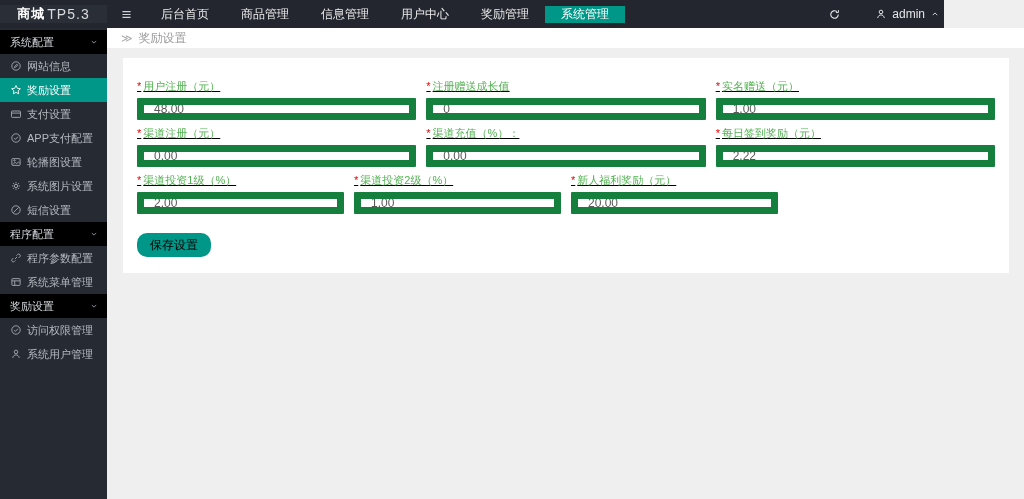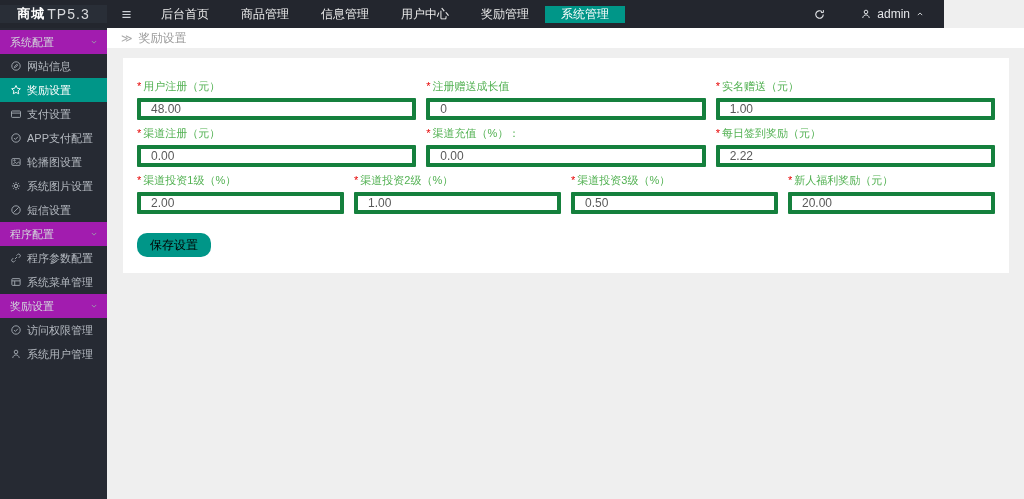--- a/index.html
+++ b/index.html
@@ -10,49 +10,49 @@
   .topbar { position:absolute; left:0; top:0; width:944px; height:28px;
     background:#23262e; display:flex; align-items:center; z-index:3; }
   .logo { width:107px; background:#292e37; color:#fff; font-size:13px; font-weight:bold;
     display:flex; align-items:center; justify-content:center; letter-spacing:1px; }
   .logo sup { font-size:14px; font-weight:normal; margin-left:2px; color:#d8dadd; }
   .burger { width:38px; display:flex; align-items:center; justify-content:center; color:#cfd3d9; cursor:pointer; }
   .topnav { display:flex; align-items:stretch; }
   .topnav-item { padding:0 16px; display:flex; align-items:center; color:#ececec;
     font-size:12px; cursor:pointer; }
   .topnav-item.active { background:#009688; color:#fff; }
-  .topbar-right { margin-left:auto; display:flex; align-items:center; padding-right:19px; color:#e4e6e9; }
+  .topbar-right { margin-left:auto; display:flex; align-items:center; padding-right:4px; color:#e4e6e9; }
   .refresh { width:30px; display:flex; align-items:center; justify-content:center; cursor:pointer; margin-right:26px; }
   .admin { display:flex; align-items:center; gap:5px; font-size:12px; cursor:pointer; }
 
   
   .sidebar { position:absolute; left:0; top:28px; width:107px; bottom:0;
     background:#262a33; z-index:2; padding-top:2px; }
   .side-header { height:24px; display:flex; align-items:center; padding:0 8px 0 10px;
-    background:#a21caf; color:#d2d6db; font-size:11px; cursor:pointer; }
+    background:#000000; color:#d2d6db; font-size:11px; cursor:pointer; }
   .side-header .chev { margin-left:auto; color:#9aa0a8; }
   .side-item { height:24px; display:flex; align-items:center; padding-left:10px;
     color:#b5bac1; font-size:11px; cursor:pointer; white-space:nowrap; }
   .side-item .ic { width:12px; height:12px; margin-right:5px; flex:0 0 auto; color:#a5abb3; display:flex; }
   .side-item.active { background:#009688; color:#fff; }
   .side-item.active .ic { color:#fff; }
   svg { display:block; }
 
   
   .main { position:absolute; left:107px; top:28px; right:0; bottom:0; background:#efefef; }
   .breadcrumb { height:20px; background:#fff; display:flex; align-items:center;
     padding-left:14px; font-size:12px; color:#999; }
   .breadcrumb .sym { margin-right:6px; color:#aaa; font-size:11px; }
-  .card { margin:10px 15px 0 16px; background:#fff; padding:22px 14px 16px 14px; min-height:207px; }
+  .card { margin:10px 15px 0 16px; background:#fff; padding:22px 14px 16px 14px; min-height:207px;text-decoration:underline; }
 
   .form-row { display:grid; grid-template-columns:repeat(3,1fr); gap:0 10px; margin-bottom:7px; }
   .form-row.cols4 { grid-template-columns:repeat(4,1fr); }
   .field label { display:block; font-size:11px; line-height:12px; color:#52b152; margin-bottom:6px; }
   .field .req { color:#e60000; margin-right:2px; font-size:11px; }
-  .field input { width:100%; height:22px; border:4px solid #15803d; background:#fff;
+  .field input { width:100%; height:22px; border:7px solid #15803d; background:#fff;
     font-size:12px; color:#595959; padding:0 10px; outline:none; border-radius:1px;
     font-family:"Liberation Sans","DejaVu Sans",sans-serif; }
 
   .save-btn { margin-top:12px; background:#009688; color:#000000; border:none; border-radius:10px;
     font-size:12px; padding:0 13px; height:24px; line-height:24px; cursor:pointer;
     font-family:"Liberation Sans","DejaVu Sans",sans-serif; }
 </style>
 </head>
 <body>
 
@@ -278,24 +278,20 @@
     <div class="form-row cols4">
       <div class="field">
         <label><span class="req">*</span><span>渠道投资1级（%）</span></label>
         <input type="text" value="2.00" style="">
       </div>
       <div class="field">
         <label><span class="req">*</span><span>渠道投资2级（%）</span></label>
         <input type="text" value="1.00" style="">
       </div>
       <div class="field">
-        <label><span class="req">*</span><span>渠道投资3级（%）</span></label>
-        <input type="text" value="0.50" style="">
-      </div>
-      <div class="field">
         <label><span class="req">*</span><span>新人福利奖励（元）</span></label>
         <input type="text" value="20.00" style="">
       </div>
     </div>
 
     <button class="save-btn">保存设置</button>
   </div>
 </div>
 
 </body></html>

